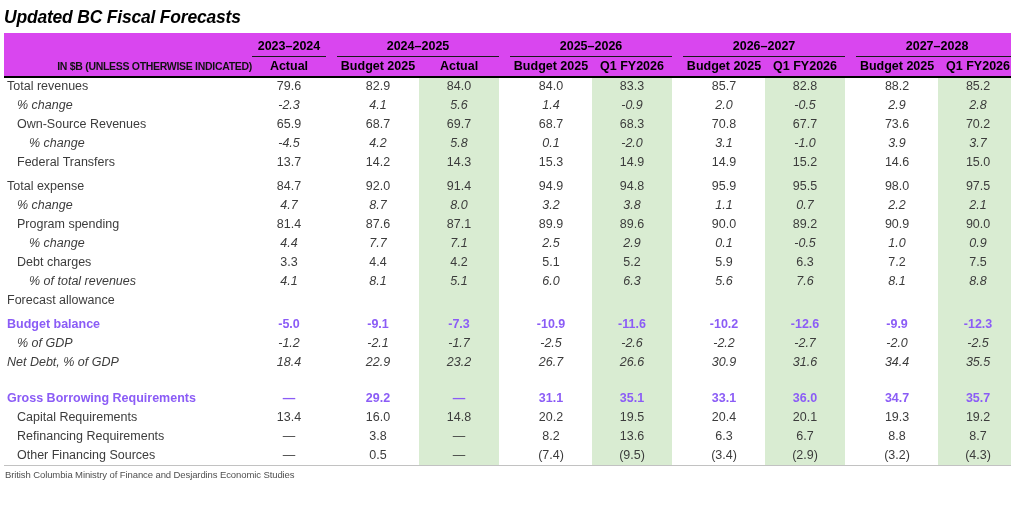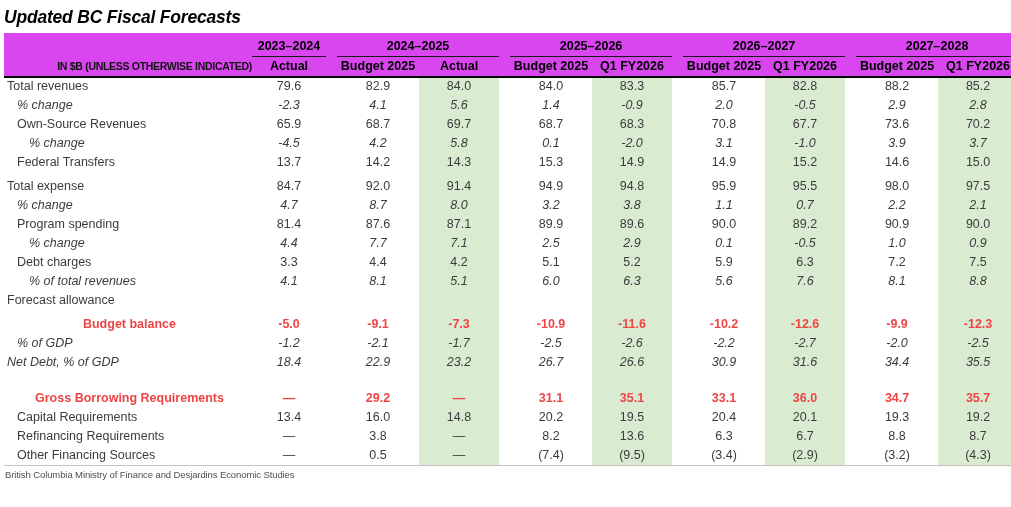--- a/index.html
+++ b/index.html
@@ -44,21 +44,21 @@
   }
   tbody td{
     font-size:12.5px;height:19px;padding:0;text-align:center;color:var(--num);
     line-height:14px;vertical-align:bottom;padding-bottom:3px;
   }
   tbody td.label{text-align:left;white-space:nowrap;margin-top:32px;}
   .ind0{padding-left:3px;}
   .ind1{padding-left:13px;}
   .ind2{padding-left:25px;}
   tr.r-italic td{font-style:italic;}
-  tr.r-bold td{font-weight:bold;color:#ef4444;text-align:center;}
+  tr.r-bold td{font-weight:bold;color:#8b5cf6;}
   tr.gap-sm td{height:24px;}
   tr.gap-lg td{height:36px;}
   .source-note{
     font-size:9.5px;color:#4f4f4f;margin-top:3px;padding-left:1px;letter-spacing:-0.1px;
   }
 </style>
 </head>
 <body>
 
 <div class="page">

